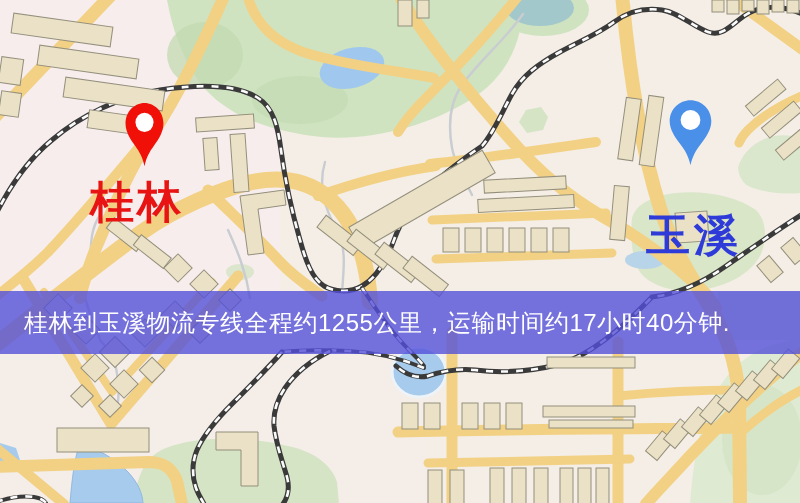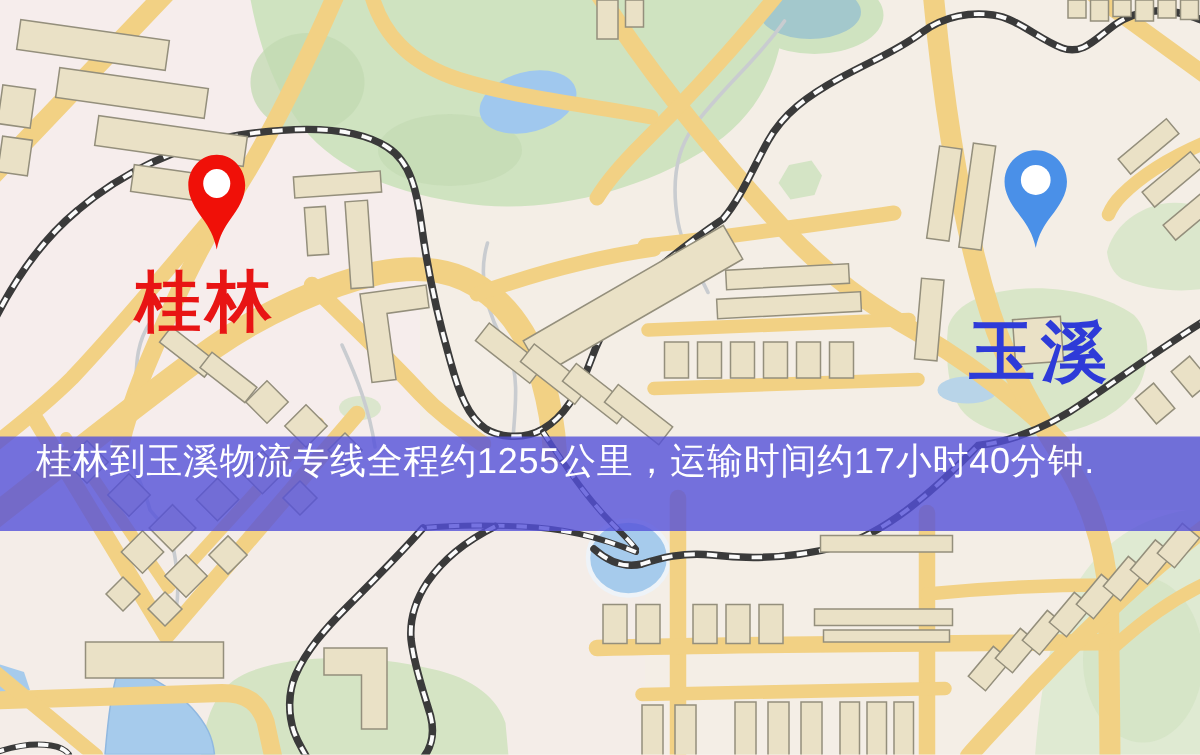--- a/index.html
+++ b/index.html
@@ -10,21 +10,21 @@
   .rail-base{fill:none;stroke:#3a3a3a;stroke-width:5;stroke-linecap:round;}
   .rail-dash{fill:none;stroke:#fbfbfb;stroke-width:2.6;stroke-dasharray:7 8;stroke-linecap:butt;}
   .rail-thin{stroke-width:4;}
   .bldg{fill:#eae1c6;stroke:#948f7c;stroke-width:1;}
   .stream{fill:none;stroke:#c9ccd0;stroke-width:2.4;stroke-linecap:round;}
   .pin{position:absolute;}
   .city-label{position:absolute;font-weight:700;white-space:nowrap;line-height:1;}
   .city-label.origin{left:90px;top:180px;font-size:44px;color:#e81414;letter-spacing:3px;}
   .city-label.destination{left:646px;top:179px;font-size:44px;color:#2e3bd8;letter-spacing:4px;margin-top:34px;}
   .banner{position:absolute;left:0;top:291px;width:800px;height:63px;
-          background:rgba(84,80,218,0.80);display:flex;align-items:flex-start;
+          background:rgba(84,80,218,0.80);display:flex;align-items:center;
           box-sizing:border-box;padding-left:24px;}
   .banner span{color:#ffffff;font-size:24px;letter-spacing:0.5px;white-space:nowrap;}
 </style>
 </head>
 <body>
 
 <div class="stage">
 
   <svg class="map" width="800" height="503" viewBox="0 0 800 503">
 

